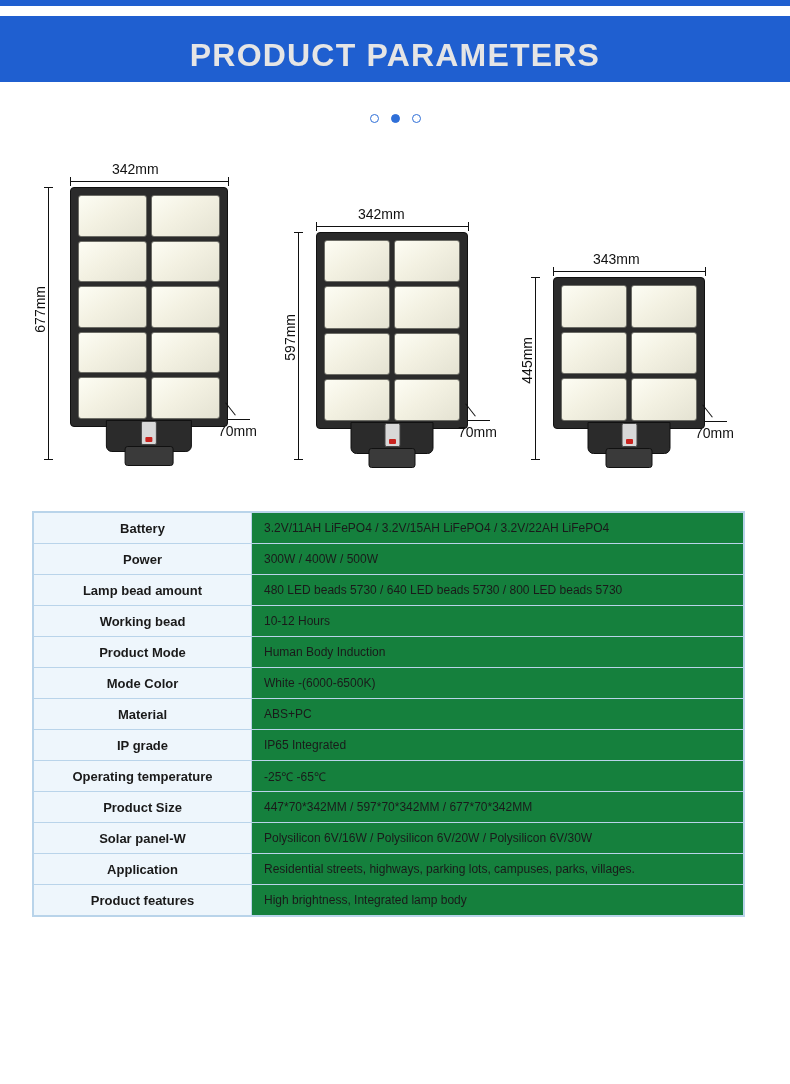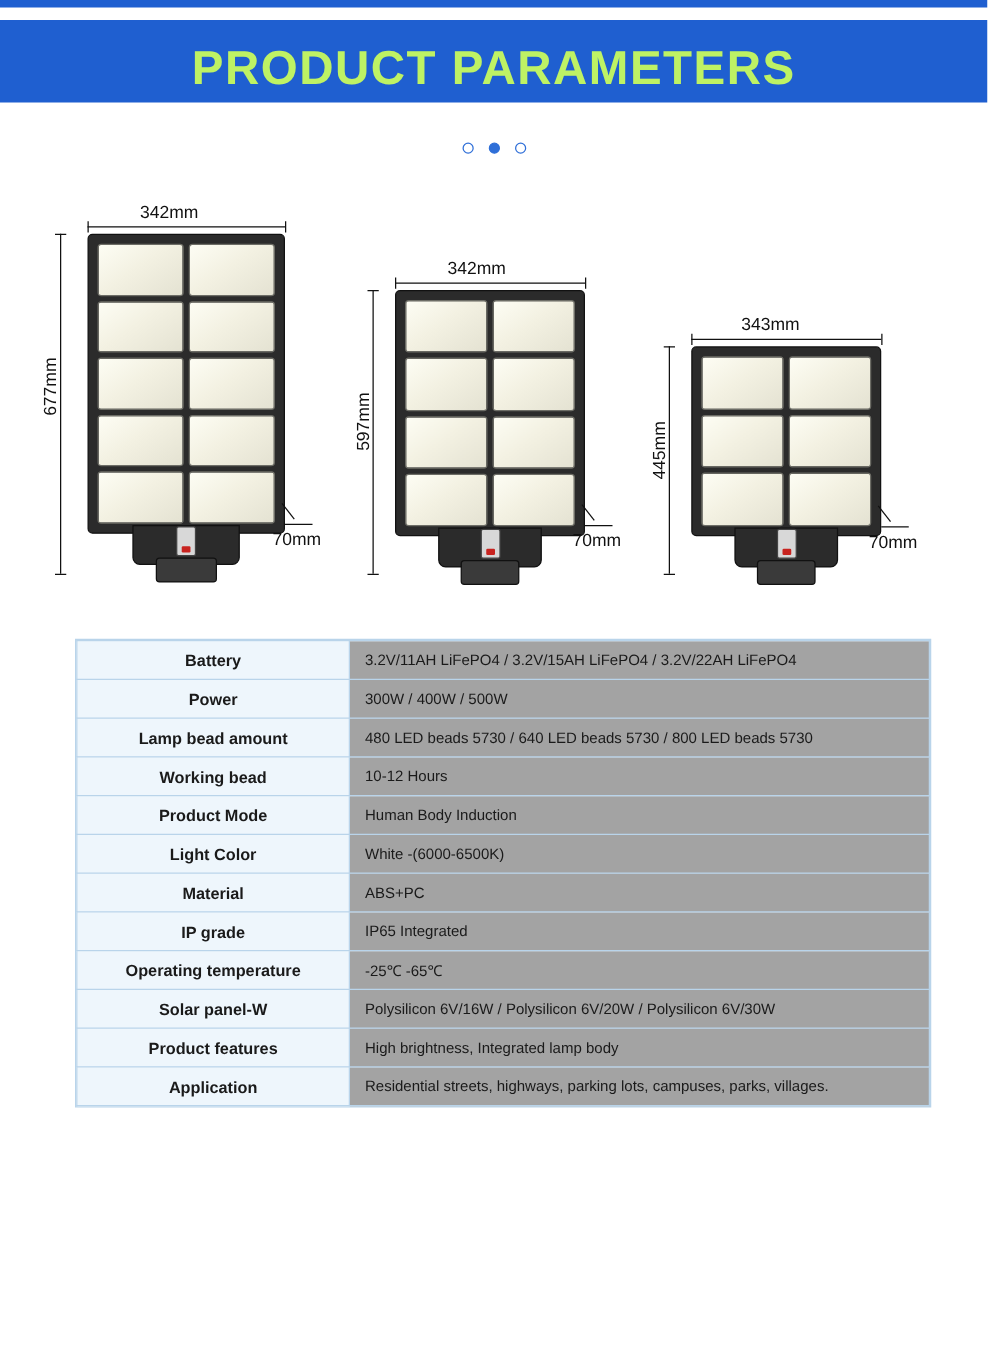--- a/index.html
+++ b/index.html
@@ -23,22 +23,22 @@
   }
   .header-band {
     background: #1f5fd0;
     height: 66px;
     margin-top: 10px;
     display: flex;
     align-items: center;
     justify-content: center;
   }
   .header-title {
-    color: #bef264;
-    font-size: 38px;
+    color: #e5e5e5;
+    font-size: 32px;
     font-weight: bold;
     letter-spacing: 1.2px;
     font-family: "Liberation Sans", sans-serif;
     margin-top: 12px;
   }
 
   
   .dots {
     display: flex;
     justify-content: center;
@@ -166,21 +166,21 @@
   .arrow-diag {
     position: absolute;
     width: 1px;
     height: 16px;
     background: #111;
     transform: rotate(-38deg);
   }
 
   
   .table-wrap {
-    margin: 10px 45px 0 60px;
+    margin: 10px 45px 0 32px;
     border: 1px solid #b9d4ea;
     box-sizing: border-box;
   }
   table.spec {
     border-collapse: collapse;
     width: 100%;
     table-layout: fixed;
   }
   table.spec td {
     border: 1px solid #b9d4ea;
@@ -189,21 +189,21 @@
   }
   td.label {
     width: 215px;
     background: #eef6fc;
     text-align: center;
     font-size: 13px;
     font-weight: bold;
     color: #1a1a1a;
   }
   td.value {
-    background: #a3a3a3;
+    background: #15803d;
     padding-left: 12px;
     font-size: 12px;
     color: #1a1a1a;
   }
 </style>
 </head>
 <body>
 
 <div class="top-rule"></div>
 
@@ -344,42 +344,46 @@
       </tr>
       <tr>
         <td class="label">Working bead</td>
         <td class="value">10-12 Hours</td>
       </tr>
       <tr>
         <td class="label">Product Mode</td>
         <td class="value">Human Body Induction</td>
       </tr>
       <tr>
-        <td class="label">Light Color</td>
+        <td class="label">Mode Color</td>
         <td class="value">White -(6000-6500K)</td>
       </tr>
       <tr>
         <td class="label">Material</td>
         <td class="value">ABS+PC</td>
       </tr>
       <tr>
         <td class="label">IP grade</td>
         <td class="value">IP65 Integrated</td>
       </tr>
       <tr>
         <td class="label">Operating temperature</td>
         <td class="value">-25℃  -65℃</td>
       </tr>
       <tr>
+        <td class="label">Product Size</td>
+        <td class="value">447*70*342MM  /  597*70*342MM  /  677*70*342MM</td>
+      </tr>
+      <tr>
         <td class="label">Solar panel-W</td>
         <td class="value">Polysilicon 6V/16W    /    Polysilicon 6V/20W    /    Polysilicon 6V/30W</td>
       </tr>
       <tr>
+        <td class="label">Application</td>
+        <td class="value">Residential streets, highways, parking lots, campuses, parks, villages.</td>
+      </tr>
+      <tr>
         <td class="label">Product features</td>
         <td class="value">High brightness, Integrated lamp body</td>
-      </tr>
-      <tr>
-        <td class="label">Application</td>
-        <td class="value">Residential streets, highways, parking lots, campuses, parks, villages.</td>
       </tr>
     </tbody>
   </table>
 </div>
 
 </body></html>

